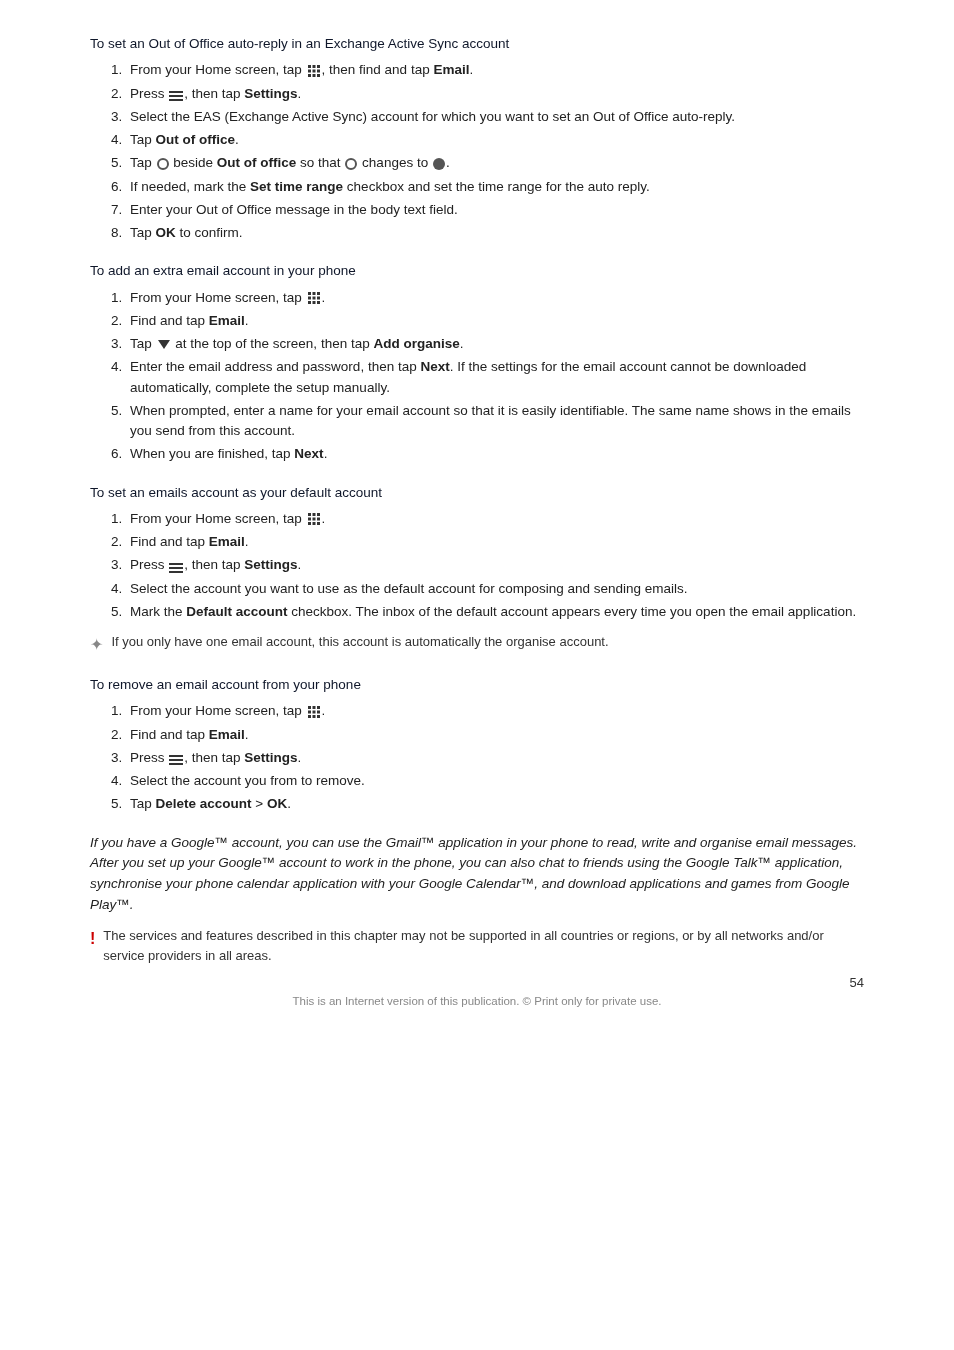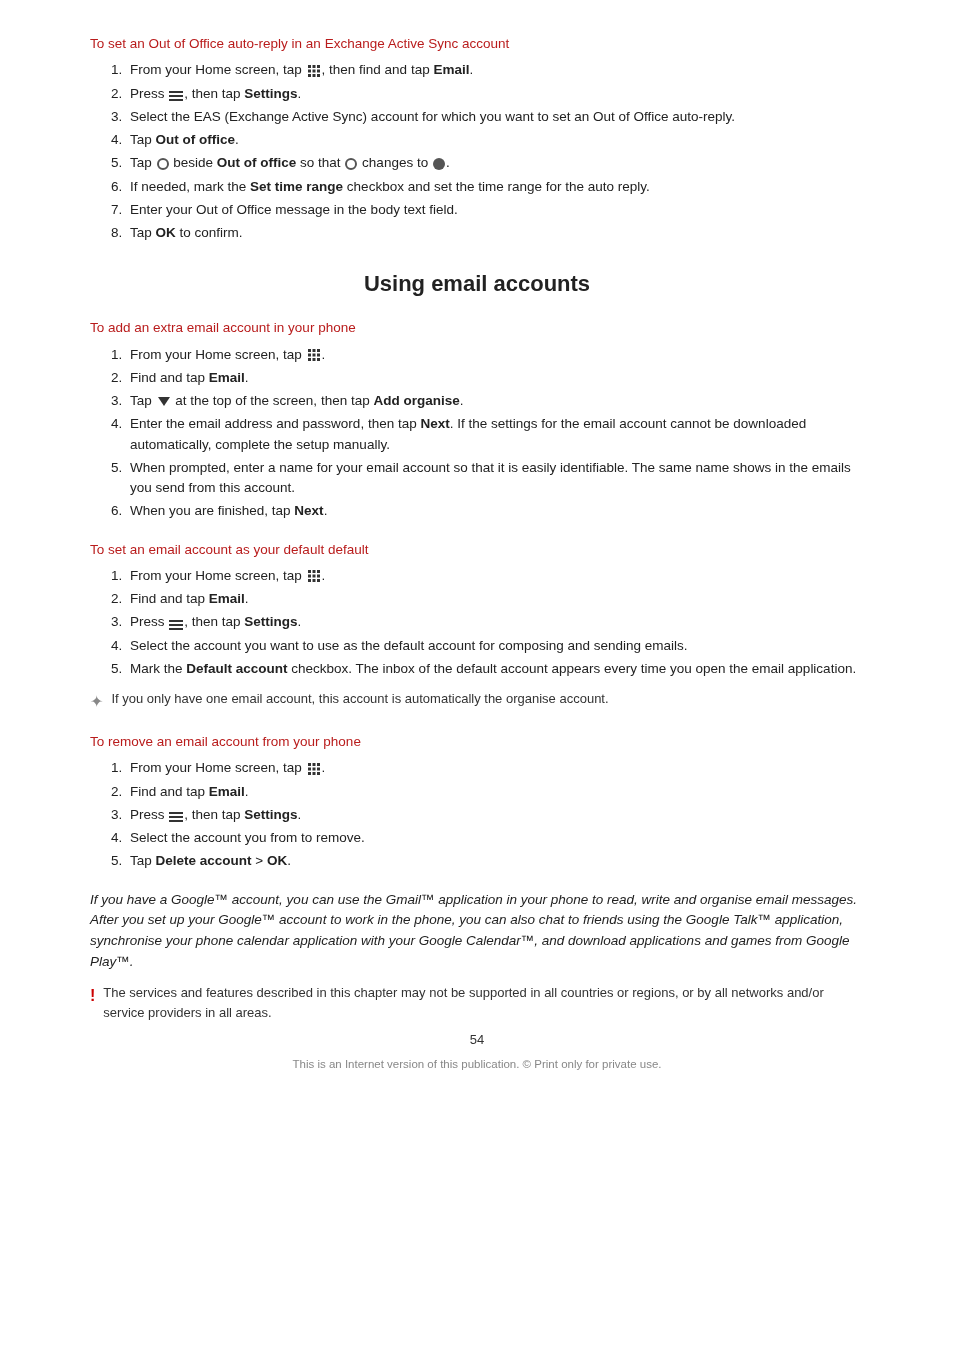--- a/index.html
+++ b/index.html
@@ -12,21 +12,21 @@
       color: #222;
       line-height: 1.5;
     }
     .page {
       width: 954px;
       min-height: 1350px;
       padding: 30px 90px 60px 90px;
       position: relative;
     }
     .section-heading {
-      color: #b91c1c;
+      color: #0f172a;
       font-size: 13.5px;
       font-weight: normal;
       margin-bottom: 6px;
       margin-top: 4px;
     }
     .chapter-title {
       font-size: 22px;
       font-weight: bold;
       color: #222;
       margin: 24px 0 18px 0;
@@ -102,30 +102,29 @@
     .circle-filled {
       display: inline-block;
       width: 12px;
       height: 12px;
       border-radius: 50%;
       background: #555;
       vertical-align: middle;
       margin: 0 1px;
     }
     .page-number {
-      text-align: center;
+      text-align: right;
       font-size: 13px;
       color: #333;
       margin-top: 0;
     }
     .footer-note {
       text-align: center;
       font-size: 11.5px;
       color: #888;
-      margin-top: 6px;
     }
     p.body-text {
       margin-bottom: 10px;
       line-height: 1.55;
       font-style: italic;
     }
   </style>
 </head>
 <body>
 
@@ -152,21 +151,20 @@
             </svg></span>, then tap <span class="bold">Settings</span>.</li>
       <li>Select the EAS (Exchange Active Sync) account for which you want to set an Out of Office auto-reply.</li>
       <li>Tap <span class="bold">Out of office</span>.</li>
       <li>Tap <span class="circle-empty"></span> beside <span class="bold">Out of office</span> so that <span class="circle-empty"></span> changes to <span class="circle-filled"></span>.</li>
       <li>If needed, mark the <span class="bold">Set time range</span> checkbox and set the time range for the auto reply.</li>
       <li>Enter your Out of Office message in the body text field.</li>
       <li>Tap <span class="bold">OK</span> to confirm.</li>
     </ol>
   </div>
 
-  <div class="chapter-title">Using email accounts</div>
 
   <div class="subsection">
     <div class="section-heading">To add an extra email account in your phone</div>
     <ol>
       <li>From your Home screen, tap <span class="grid-icon"><svg viewBox="0 0 14 14">
               <rect x="1" y="1" width="3" height="3" fill="#333"></rect>
               <rect x="5.5" y="1" width="3" height="3" fill="#333"></rect>
               <rect x="10" y="1" width="3" height="3" fill="#333"></rect>
               <rect x="1" y="5.5" width="3" height="3" fill="#333"></rect>
               <rect x="5.5" y="5.5" width="3" height="3" fill="#333"></rect>
@@ -177,21 +175,21 @@
             </svg></span>.</li>
       <li>Find and tap <span class="bold">Email</span>.</li>
       <li>Tap <span style="display:inline-block;width:0;height:0;border-left:6px solid transparent;border-right:6px solid transparent;border-top:9px solid #333;vertical-align:middle;margin:0 2px;"></span> at the top of the screen, then tap <span class="bold">Add organise</span>.</li>
       <li>Enter the email address and password, then tap <span class="bold">Next</span>. If the settings for the email account cannot be downloaded automatically, complete the setup manually.</li>
       <li>When prompted, enter a name for your email account so that it is easily identifiable. The same name shows in the emails you send from this account.</li>
       <li>When you are finished, tap <span class="bold">Next</span>.</li>
     </ol>
   </div>
 
   <div class="subsection">
-    <div class="section-heading">To set an email account as your default default</div>
+    <div class="section-heading">To set an emails account as your default account</div>
     <ol>
       <li>From your Home screen, tap <span class="grid-icon"><svg viewBox="0 0 14 14">
               <rect x="1" y="1" width="3" height="3" fill="#333"></rect>
               <rect x="5.5" y="1" width="3" height="3" fill="#333"></rect>
               <rect x="10" y="1" width="3" height="3" fill="#333"></rect>
               <rect x="1" y="5.5" width="3" height="3" fill="#333"></rect>
               <rect x="5.5" y="5.5" width="3" height="3" fill="#333"></rect>
               <rect x="10" y="5.5" width="3" height="3" fill="#333"></rect>
               <rect x="1" y="10" width="3" height="3" fill="#333"></rect>
               <rect x="5.5" y="10" width="3" height="3" fill="#333"></rect>

